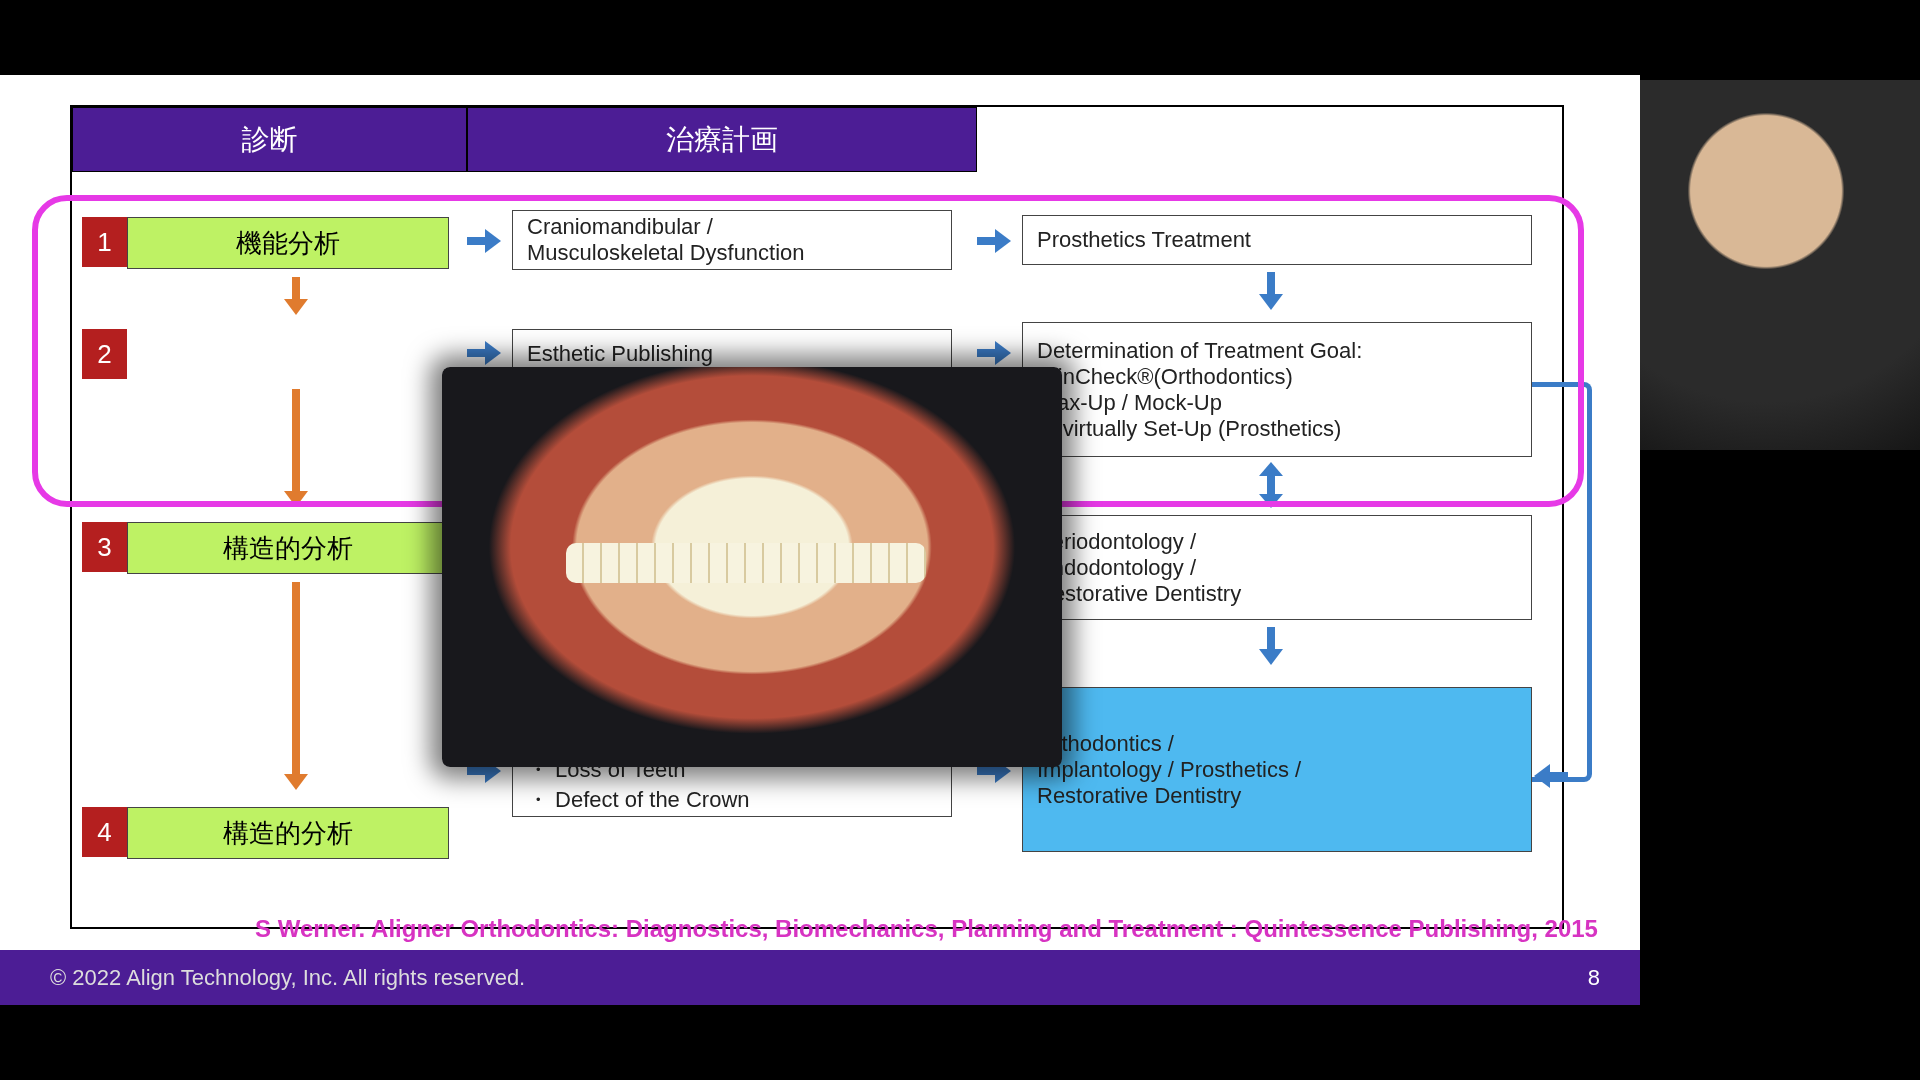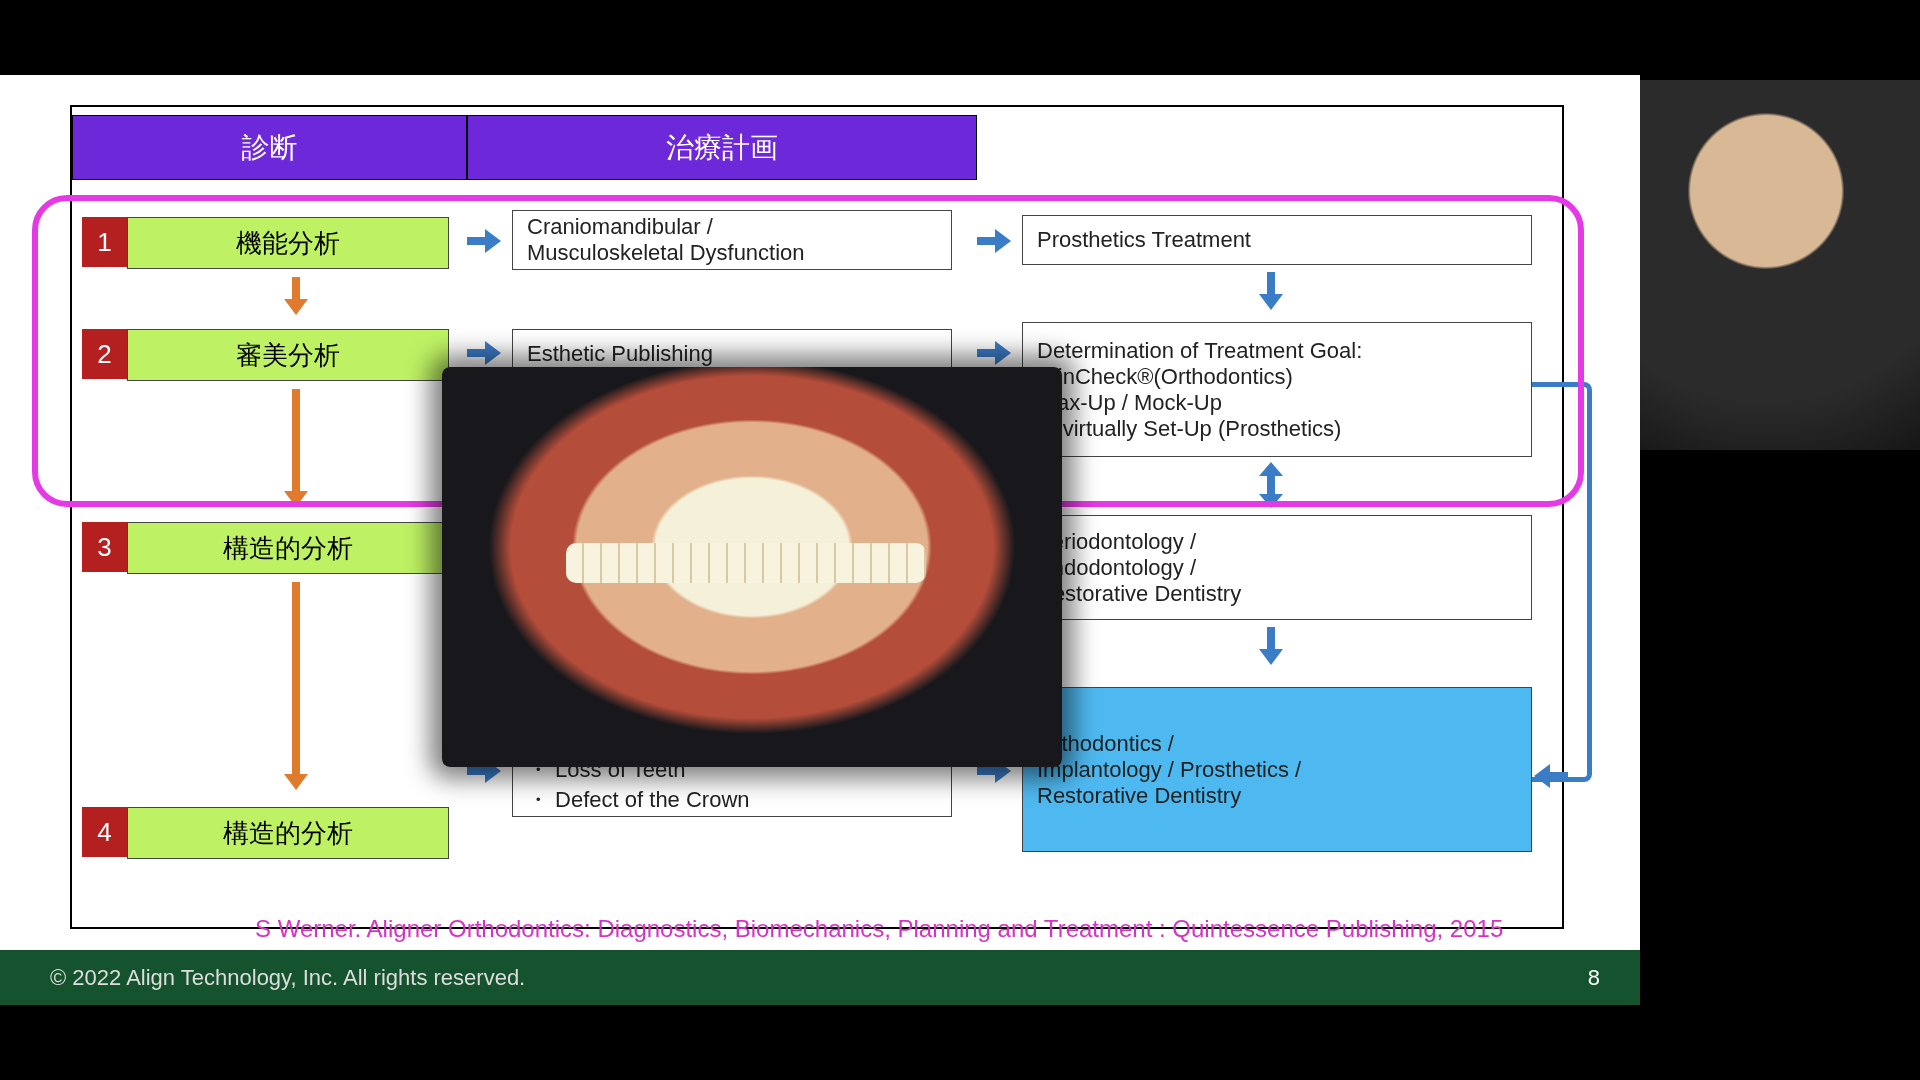--- a/index.html
+++ b/index.html
@@ -1,42 +1,42 @@
 <!DOCTYPE html>
 <html><head>
 <meta charset="utf-8">
 <style>
   html,body{margin:0;padding:0;background:#000;width:1920px;height:1080px;font-family:"Hiragino Sans","Meiryo",Arial,sans-serif;overflow:hidden}
   .letterbox-top,.letterbox-bottom{position:absolute;left:0;width:100%;height:75px;background:#000}
   .letterbox-top{top:0}.letterbox-bottom{bottom:0}
   .slide{position:absolute;left:0;top:75px;width:1640px;height:930px;background:#fff}
-  .copybar{position:absolute;left:0;bottom:0;width:100%;height:55px;background:#14532d;color:#ddd;font-size:22px;display:flex;align-items:center;padding:0 50px;box-sizing:border-box}
+  .copybar{position:absolute;left:0;bottom:0;width:100%;height:55px;background:#4c1d95;color:#ddd;font-size:22px;display:flex;align-items:center;padding:0 50px;box-sizing:border-box}
   .pagenum{position:absolute;right:40px;color:#fff;font-size:22px}
   .webcam{position:absolute;top:80px;right:0;width:280px;height:370px;background:#1a1a1a;display:flex;align-items:center;justify-content:center}
   .webcam-inner{width:100%;height:100%;background:radial-gradient(circle at 45% 30%,#d9b896 0 25%,#2b2b2b 26% 70%,#161616 100%)}
   .chart{position:absolute;left:70px;top:30px;width:1490px;height:820px;border:2px solid #000}
-  .col-head{position:absolute;top:8px;height:65px;background:#6d28d9;color:#fff;font-size:28px;display:flex;align-items:center;justify-content:center;border:1px solid #000;box-sizing:border-box}
+  .col-head{position:absolute;top:0;height:65px;background:#4c1d95;color:#fff;font-size:28px;display:flex;align-items:center;justify-content:center;border:1px solid #000;box-sizing:border-box}
   .col1{left:0;width:395px}.col2{left:395px;width:510px}.col3{left:905px;width:585px}
   .row-box{position:absolute;border:1px solid #444;background:#bef264;display:flex;align-items:center;justify-content:center;font-size:26px}
   .row-num{position:absolute;width:45px;background:#b41f1f;color:#fff;display:flex;align-items:center;justify-content:center;font-size:26px}
   .plain-box{position:absolute;border:1px solid #444;background:#fff;display:flex;align-items:flex-start;flex-direction:column;justify-content:center;padding:8px 14px;font-size:22px;color:#222;box-sizing:border-box}
   .blue-box{background:#4eb9f0}
   .arrow-r{position:absolute;width:34px;height:30px}
   .arrow-r::before{content:"";position:absolute;left:0;top:10px;width:20px;height:8px;background:#3b7cc7}
   .arrow-r::after{content:"";position:absolute;left:18px;top:2px;border-left:16px solid #3b7cc7;border-top:12px solid transparent;border-bottom:12px solid transparent}
   .arrow-d{position:absolute;width:30px;height:40px}
   .arrow-d::before{content:"";position:absolute;left:10px;top:0;width:8px;height:24px;background:#e07b2e}
   .arrow-d::after{content:"";position:absolute;left:2px;top:22px;border-top:16px solid #e07b2e;border-left:12px solid transparent;border-right:12px solid transparent}
   .arrow-d.blue::before{background:#3b7cc7}.arrow-d.blue::after{border-top-color:#3b7cc7}
   .arrow-ud{position:absolute;width:30px;height:46px}
   .arrow-ud::before{content:"";position:absolute;left:2px;top:0;border-bottom:14px solid #3b7cc7;border-left:12px solid transparent;border-right:12px solid transparent}
   .arrow-ud::after{content:"";position:absolute;left:2px;bottom:0;border-top:14px solid #3b7cc7;border-left:12px solid transparent;border-right:12px solid transparent}
   .arrow-ud span{position:absolute;left:10px;top:12px;width:8px;height:22px;background:#3b7cc7}
   .pink-lasso{position:absolute;border:6px solid #e639e6;border-radius:35px;pointer-events:none}
-  .citation{position:absolute;color:#d733c2;font-size:24px;font-weight:400}
+  .citation{position:absolute;color:#d733c2;font-size:24px;font-weight:700}
   .dental-img{position:absolute;background:radial-gradient(ellipse at 50% 45%,#f5f0d8 0 22%,#e2b08a 23% 40%,#b44d3a 41% 55%,#18181c 60% 100%);border-radius:8px;box-shadow:0 0 25px 12px rgba(0,0,0,.5)}
   .dental-img::after{content:"";position:absolute;left:20%;top:44%;width:58%;height:10%;background:repeating-linear-gradient(90deg,#f7f3df 0 16px,#d8caa0 16px 18px);border-radius:10px}
   .loop-line{position:absolute;border:5px solid #3b7cc7;border-left:none;border-top-right-radius:8px;border-bottom-right-radius:8px}
 </style>
 </head>
 <body>
 
 <div class="letterbox-top"></div>
 <div class="letterbox-bottom"></div>
 
@@ -55,21 +55,20 @@
     </div>
     <div class="arrow-r" style="left:905px;top:120px"></div>
     <div class="plain-box" style="left:950px;top:108px;width:510px;height:50px">
       <div>Prosthetics Treatment</div>
     </div>
 
     <div class="arrow-d" style="left:210px;top:170px"></div>
     <div class="arrow-d blue" style="left:1185px;top:165px"></div>
 
     <div class="row-num" style="left:10px;top:222px;height:50px">2</div>
-    <div class="row-box" style="left:55px;top:222px;width:320px;height:50px">審美分析</div>
     <div class="arrow-r" style="left:395px;top:232px"></div>
     <div class="plain-box" style="left:440px;top:222px;width:440px;height:50px">
       <div>Esthetic Publishing</div>
     </div>
     <div class="arrow-r" style="left:905px;top:232px"></div>
     <div class="plain-box" style="left:950px;top:215px;width:510px;height:135px">
       <div>Determination of Treatment  Goal:</div>
       <div>ClinCheck®(Orthodontics)</div>
       <div>Wax-Up / Mock-Up</div>
       <div>or virtually Set-Up (Prosthetics)</div>

